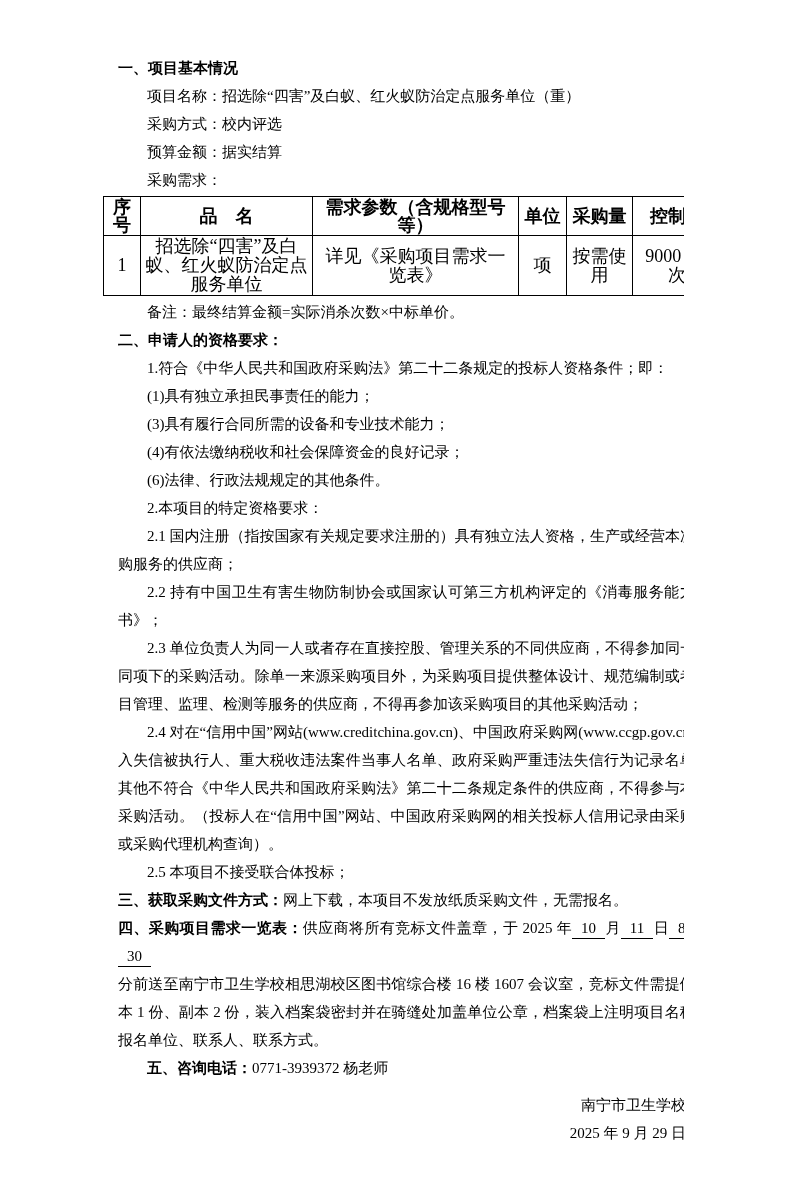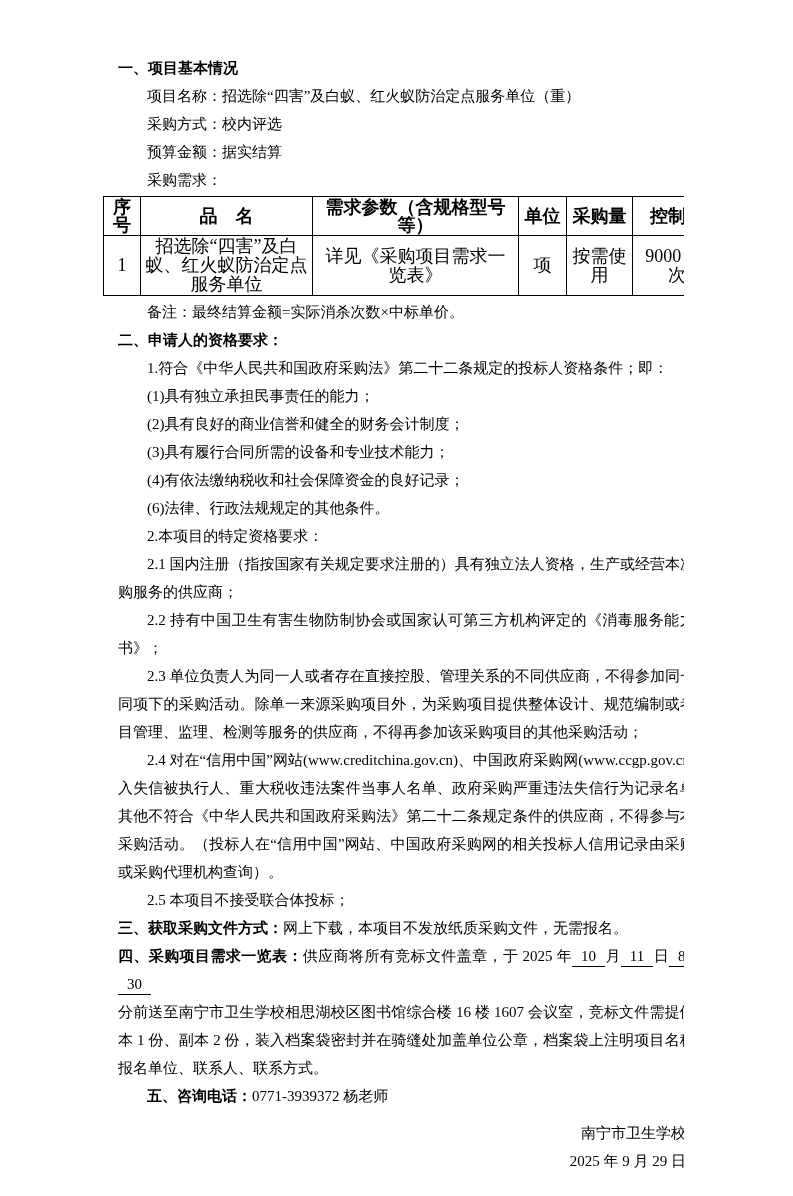--- a/index.html
+++ b/index.html
@@ -92,21 +92,20 @@
           <td>9000 元/次</td>
         </tr>
       </tbody>
     </table>
 
     <p class="indent">备注：最终结算金额=实际消杀次数×中标单价。</p>
 
     <p class="b">二、申请人的资格要求：</p>
     <p class="indent">1.符合《中华人民共和国政府采购法》第二十二条规定的投标人资格条件；即：</p>
     <p class="indent">(1)具有独立承担民事责任的能力；</p>
-    <p class="indent">(2)具有良好的商业信誉和健全的财务会计制度；</p>
     <p class="indent">(3)具有履行合同所需的设备和专业技术能力；</p>
     <p class="indent">(4)有依法缴纳税收和社会保障资金的良好记录；</p>
     <p class="indent">(6)法律、行政法规规定的其他条件。</p>
     <p class="indent">2.本项目的特定资格要求：</p>
     <p class="indent">2.1 国内注册（指按国家有关规定要求注册的）具有独立法人资格，生产或经营本次采购服务的供应商；</p>
     <p class="indent">2.2 持有中国卫生有害生物防制协会或国家认可第三方机构评定的《消毒服务能力证书》；</p>
     <p class="indent">2.3 单位负责人为同一人或者存在直接控股、管理关系的不同供应商，不得参加同一合同项下的采购活动。除单一来源采购项目外，为采购项目提供整体设计、规范编制或者项目管理、监理、检测等服务的供应商，不得再参加该采购项目的其他采购活动；</p>
     <p class="indent">2.4 对在“信用中国”网站(www.creditchina.gov.cn)、中国政府采购网(www.ccgp.gov.cn)列入失信被执行人、重大税收违法案件当事人名单、政府采购严重违法失信行为记录名单及其他不符合《中华人民共和国政府采购法》第二十二条规定条件的供应商，不得参与本次采购活动。（投标人在“信用中国”网站、中国政府采购网的相关投标人信用记录由采购人或采购代理机构查询）。</p>
     <p class="indent">2.5 本项目不接受联合体投标；</p>
 

